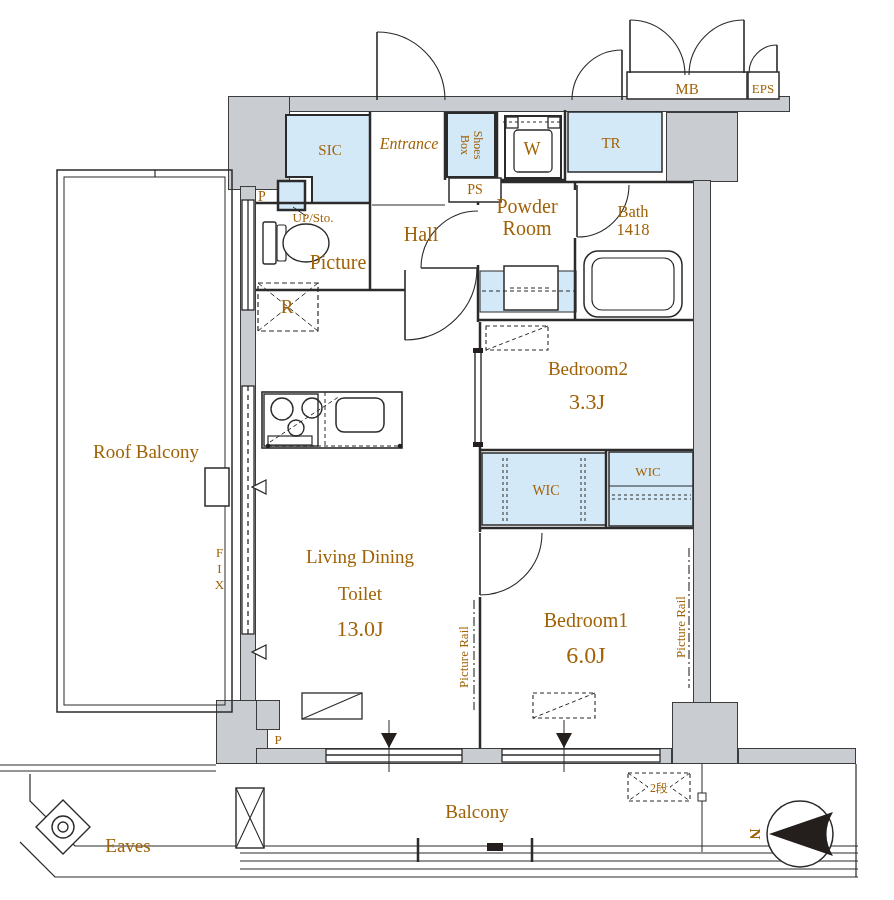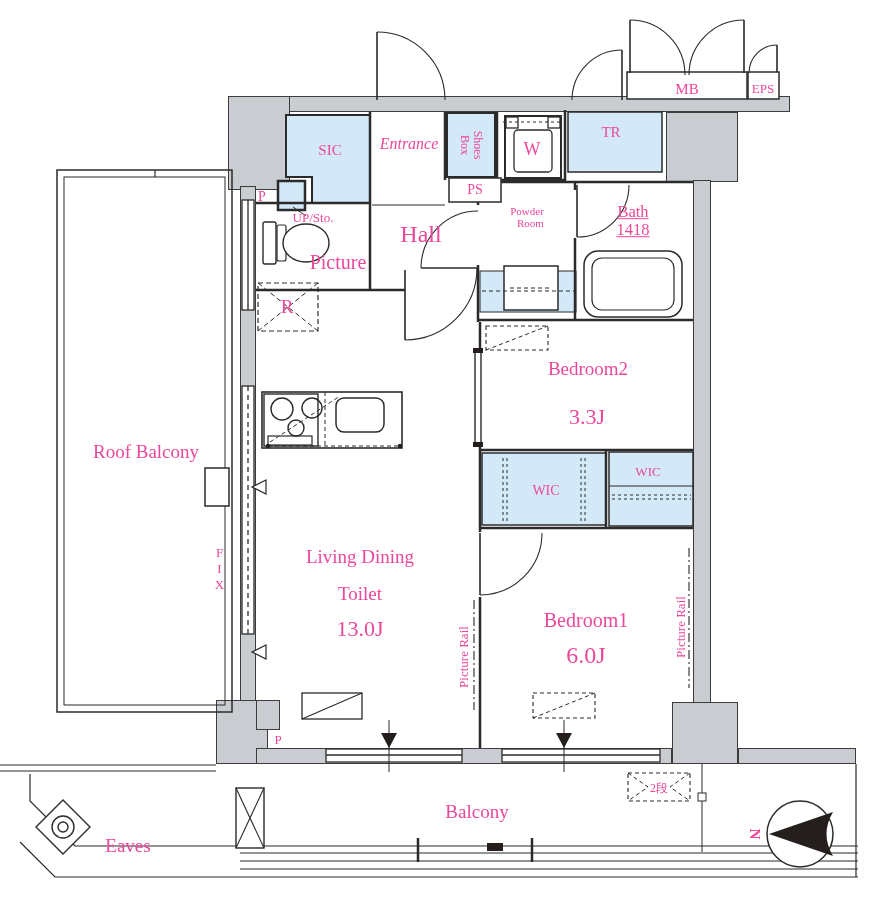--- a/index.html
+++ b/index.html
@@ -1,17 +1,17 @@
 <!DOCTYPE html>
 <html style="--wall: #c9cdd1; --blue: #d3e9f8;"><head>
 <meta charset="utf-8">
 <style>
   html,body{margin:0;padding:0;background:#ffffff;}
   .plan{position:relative;width:894px;height:900px;background:#fff;overflow:hidden;
-        font-family:"Liberation Serif",serif;color:#ec4899;}
+        font-family:"Liberation Serif",serif;color:#a16207;}
   .wall{position:absolute;background:var(--wall,#c9cdd1);border:1px solid #3c3c3c;box-sizing:border-box;}
   svg.overlay{position:absolute;left:0;top:0;}
   .lbl{position:absolute;transform:translate(-50%,-50%);white-space:nowrap;line-height:1.08;text-align:center;}
   .rot90{transform:translate(-50%,-50%) rotate(90deg);}
   .rotn90{transform:translate(-50%,-50%) rotate(-90deg);}
   .vert{writing-mode:vertical-rl;text-orientation:upright;letter-spacing:1px;}
   .blk span{display:block;}
   .blufill{fill:var(--blue,#d3e9f8);stroke:#2b2b2b;}
   .whitefill{fill:#ffffff;stroke:#2b2b2b;}
   .ln{stroke:#2b2b2b;fill:none;}
@@ -206,40 +206,40 @@
   <div class="lbl" style="left:687px;top:89px;font-size:15px;">MB</div>
   <div class="lbl" style="left:763px;top:89px;font-size:13px;">EPS</div>
   <div class="lbl" style="left:330px;top:150px;font-size:15px;">SIC</div>
   <div class="lbl" style="left:409px;top:144px;font-size:16px;font-style:italic;">Entrance</div>
   <div class="lbl rot90 blk" style="left:471px;top:145px;font-size:12px;">
     <span>Shoes</span>
     <span>Box</span>
   </div>
   <div class="lbl" style="left:532px;top:150px;font-size:18px;">W</div>
   <div class="lbl" style="left:475px;top:190px;font-size:14px;">PS</div>
-  <div class="lbl" style="left:611px;top:132px;font-size:15px;">TR</div>
-  <div class="lbl blk" style="left:527px;top:218px;font-size:11px;text-align:right;">
+  <div class="lbl" style="left:611px;top:143px;font-size:15px;">TR</div>
+  <div class="lbl blk" style="left:527px;top:218px;font-size:20px;">
     <span>Powder</span>
     <span>Room</span>
   </div>
-  <div class="lbl blk" style="left:633px;top:221px;font-size:16.5px;text-decoration:underline;">
+  <div class="lbl blk" style="left:633px;top:221px;font-size:16.5px;">
     <span>Bath</span>
     <span>1418</span>
   </div>
   <div class="lbl" style="left:338px;top:263px;font-size:20px;">Picture</div>
-  <div class="lbl" style="left:421px;top:235px;font-size:24px;">Hall</div>
+  <div class="lbl" style="left:421px;top:235px;font-size:20px;">Hall</div>
   <div class="lbl" style="left:313px;top:218px;font-size:13px;">UP/Sto.</div>
   <div class="lbl" style="left:262px;top:197px;font-size:14px;">P</div>
   <div class="lbl" style="left:278px;top:740px;font-size:13px;">P</div>
   <div class="lbl" style="left:287px;top:307px;font-size:19px;">R</div>
   <div class="lbl" style="left:360px;top:557px;font-size:19px;">Living Dining</div>
   <div class="lbl" style="left:360px;top:594px;font-size:19px;">Toilet</div>
   <div class="lbl" style="left:360px;top:629px;font-size:22px;">13.0J</div>
   <div class="lbl" style="left:588px;top:369px;font-size:19px;">Bedroom2</div>
-  <div class="lbl" style="left:587px;top:417px;font-size:22px;">3.3J</div>
+  <div class="lbl" style="left:587px;top:402px;font-size:22px;">3.3J</div>
   <div class="lbl" style="left:546px;top:491px;font-size:14px;">WIC</div>
   <div class="lbl" style="left:648px;top:472px;font-size:13px;">WIC</div>
   <div class="lbl" style="left:586px;top:621px;font-size:20px;">Bedroom1</div>
   <div class="lbl" style="left:586px;top:656px;font-size:24px;text-align:right;">6.0J</div>
   <div class="lbl" style="left:146px;top:452px;font-size:19px;">Roof Balcony</div>
   <div class="lbl vert" style="left:212px;top:545px;font-size:13px;transform:none;position:absolute;">FIX</div>
   <div class="lbl rotn90" style="left:464px;top:657px;font-size:13px;">Picture Rail</div>
   <div class="lbl rotn90" style="left:681px;top:627px;font-size:13px;">Picture Rail</div>
   <div class="lbl" style="left:128px;top:808px;font-size:19px;margin-top:38px;">Eaves</div>
   <div class="lbl" style="left:477px;top:812px;font-size:19px;">Balcony</div>

